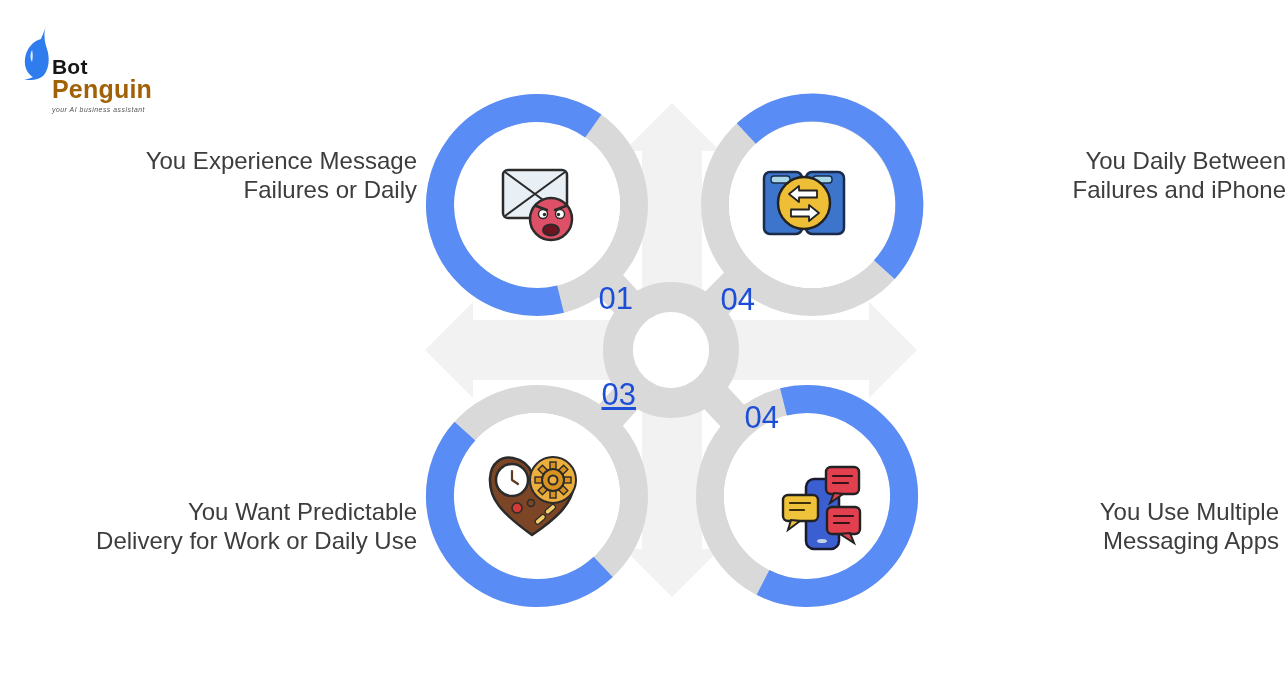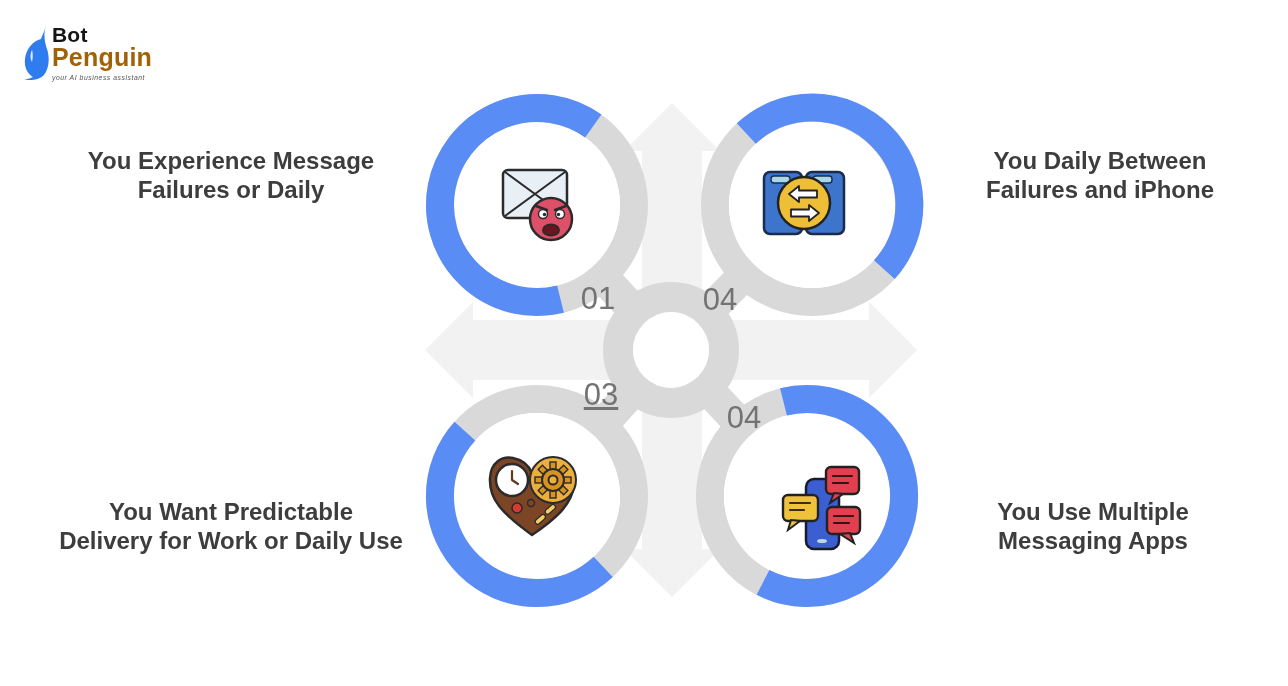--- a/index.html
+++ b/index.html
@@ -10,38 +10,38 @@
     background:#ffffff;
     font-family:"Liberation Sans", sans-serif;
     overflow:hidden;
   }
   svg.scene { position:absolute; left:0; top:0; }
 
   
   .logo { position:absolute; left:16px; top:24px; width:180px; height:62px; }
   .logo-icon { position:absolute; left:4px; top:2px; }
   .logo-text { position:absolute; left:36px; top:0; }
-  .logo-bot     { font-size:21px; font-weight:700; color:#161616; line-height:21px; letter-spacing:0.2px; }
+  .logo-bot     { font-size:21px; font-weight:700; color:#161616; line-height:21px; letter-spacing:0.2px;margin-top:32px; }
   .logo-penguin { font-size:25px; font-weight:700; color:#a16207; line-height:25px; letter-spacing:0.2px; }
   .logo-tagline { margin-top:4px; font-size:6.8px; font-style:italic; color:#4f4f4f; letter-spacing:0.55px; }
 
   
   .step-num {
-    position:absolute; width:70px; text-align:center;
-    font-size:31px; line-height:31px; font-weight:400; color:#737373;
+    position:absolute; width:70px; text-align:right;
+    font-size:31px; line-height:31px; font-weight:400; color:#1d4ed8;
   }
   .num-1 { left:563px; top:283px; }
   .num-2 { left:685px; top:284px; }
   .num-3 { left:566px; top:379px;text-decoration:underline; }
   .num-4 { left:709px; top:382px;margin-top:20px; }
 
   
   .label {
-    position:absolute; width:372px; text-align:center;
-    font-size:24px; line-height:29px; font-weight:700; color:#3d3d3d;
+    position:absolute; width:372px; text-align:right;
+    font-size:24px; line-height:29px; font-weight:400; color:#3d3d3d;
   }
   .lbl-1 { left:45px;  top:146px; }
   .lbl-2 { left:914px; top:146px; }
   .lbl-3 { left:45px;  top:497px; }
   .lbl-4 { left:907px; top:497px; }
 </style>
 </head>
 <body>
 
 <div class="canvas">

